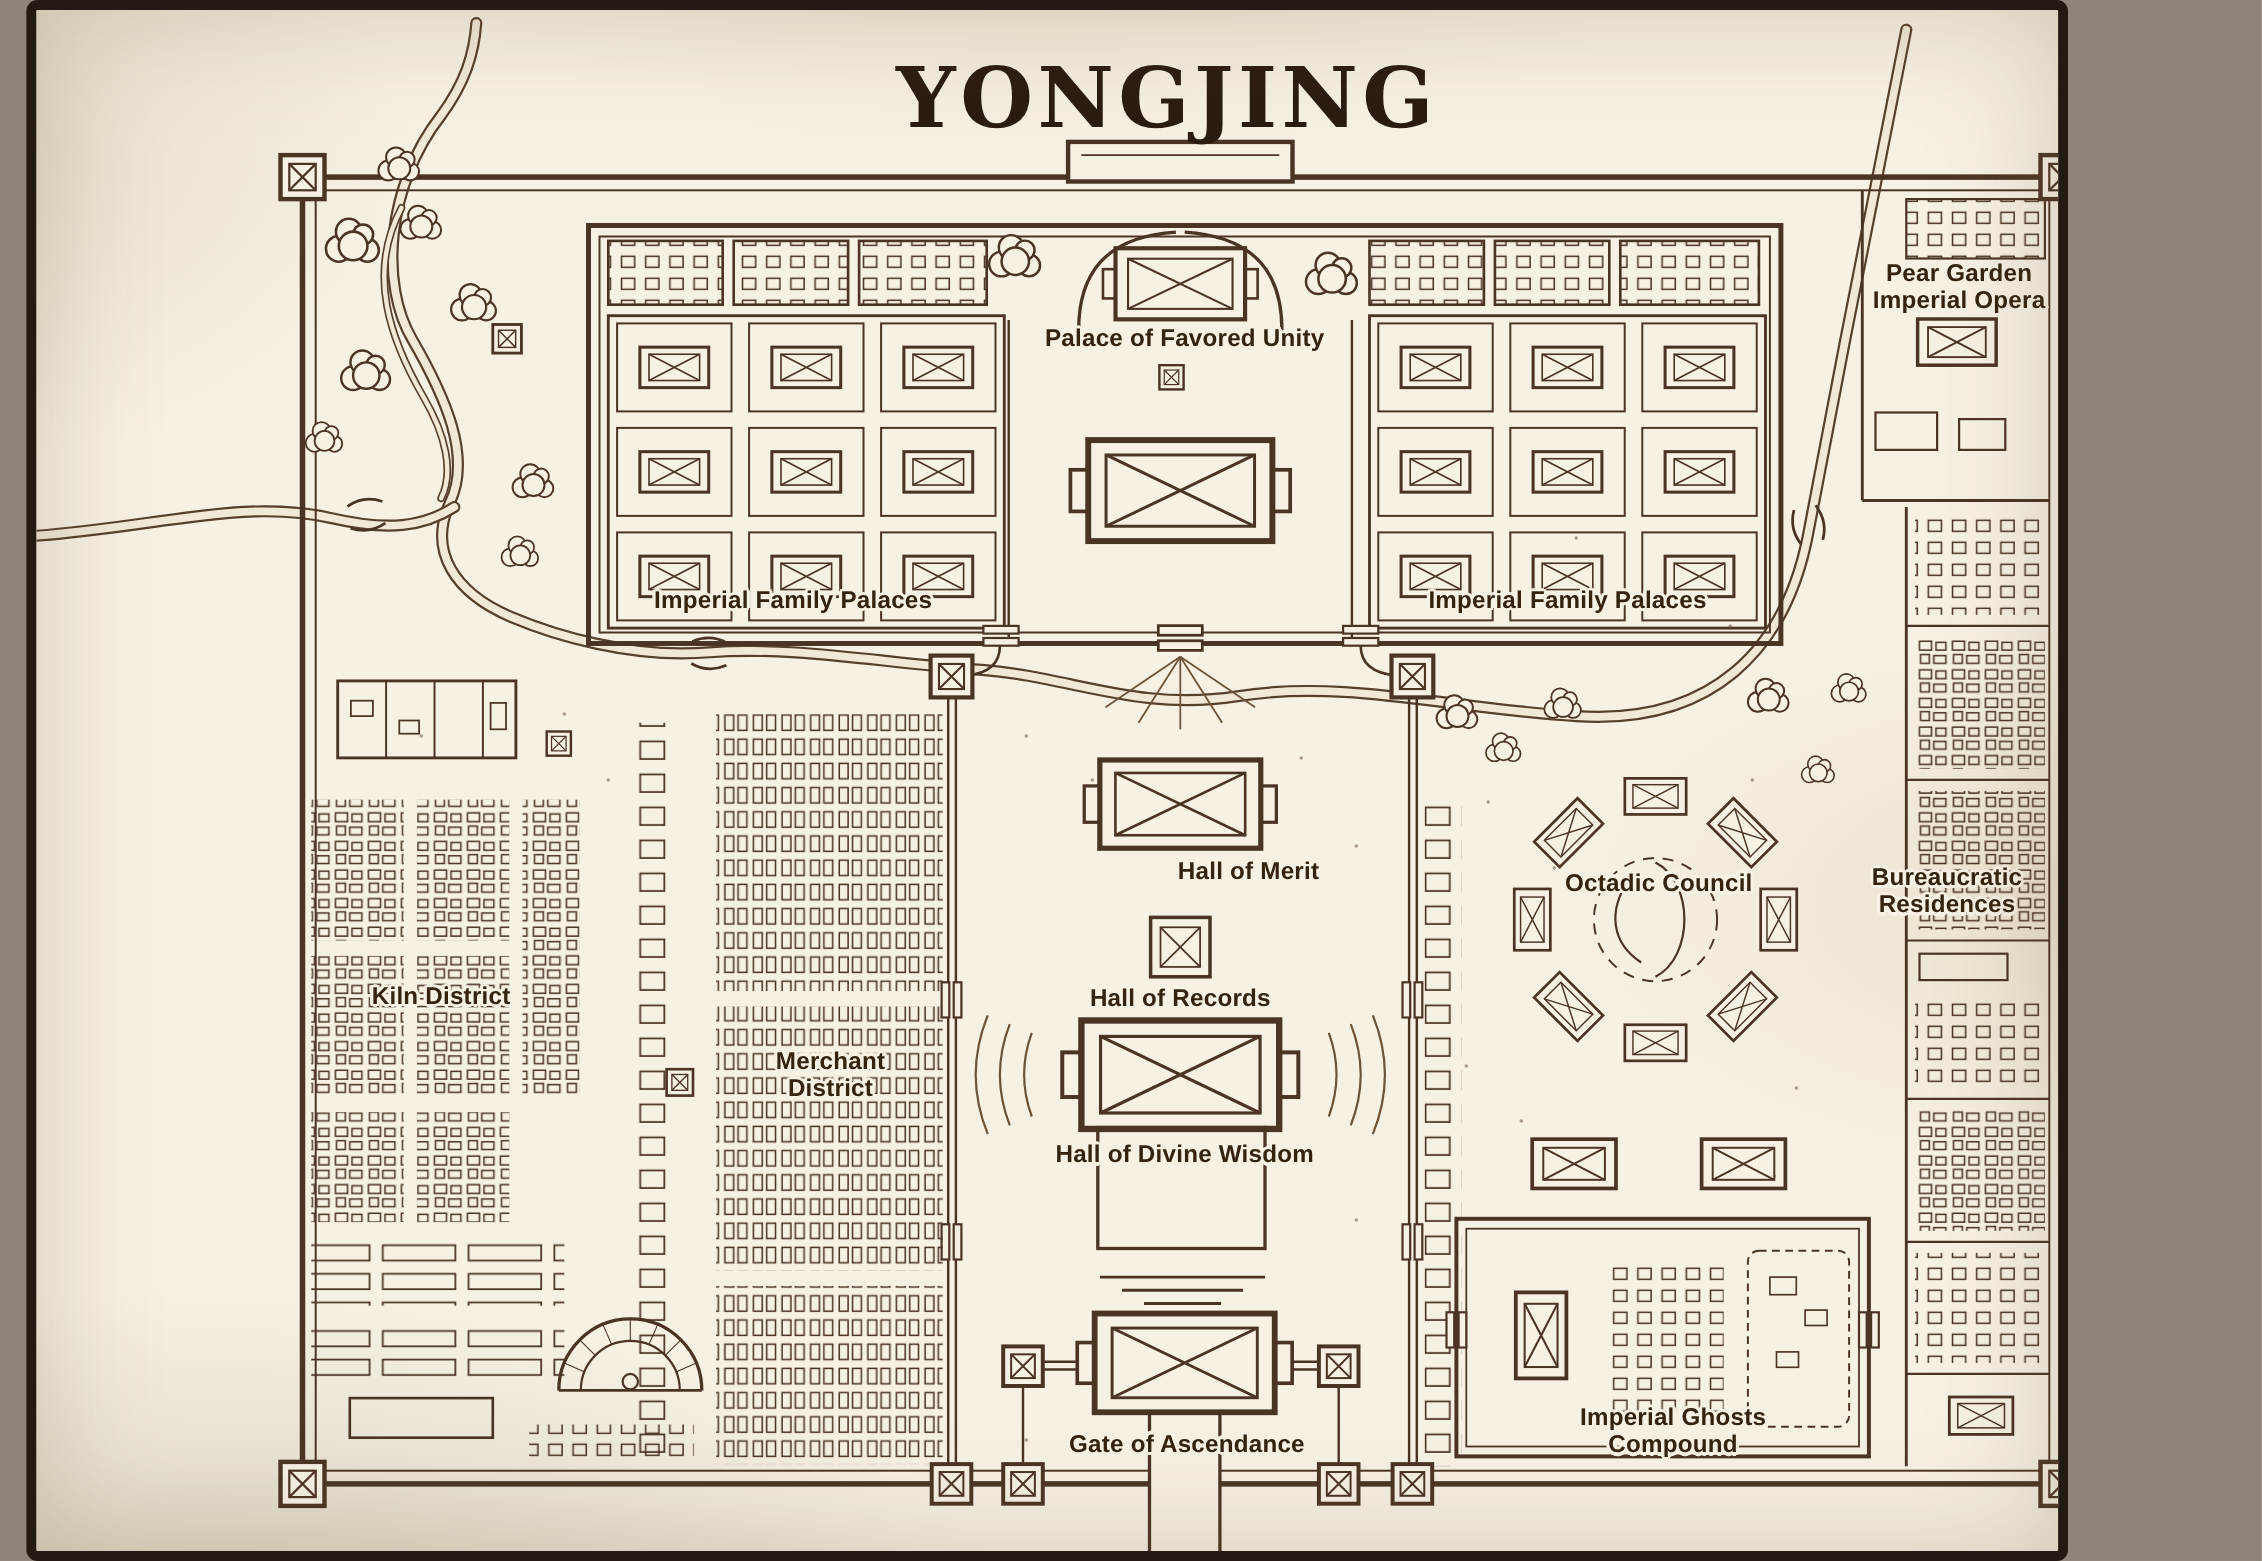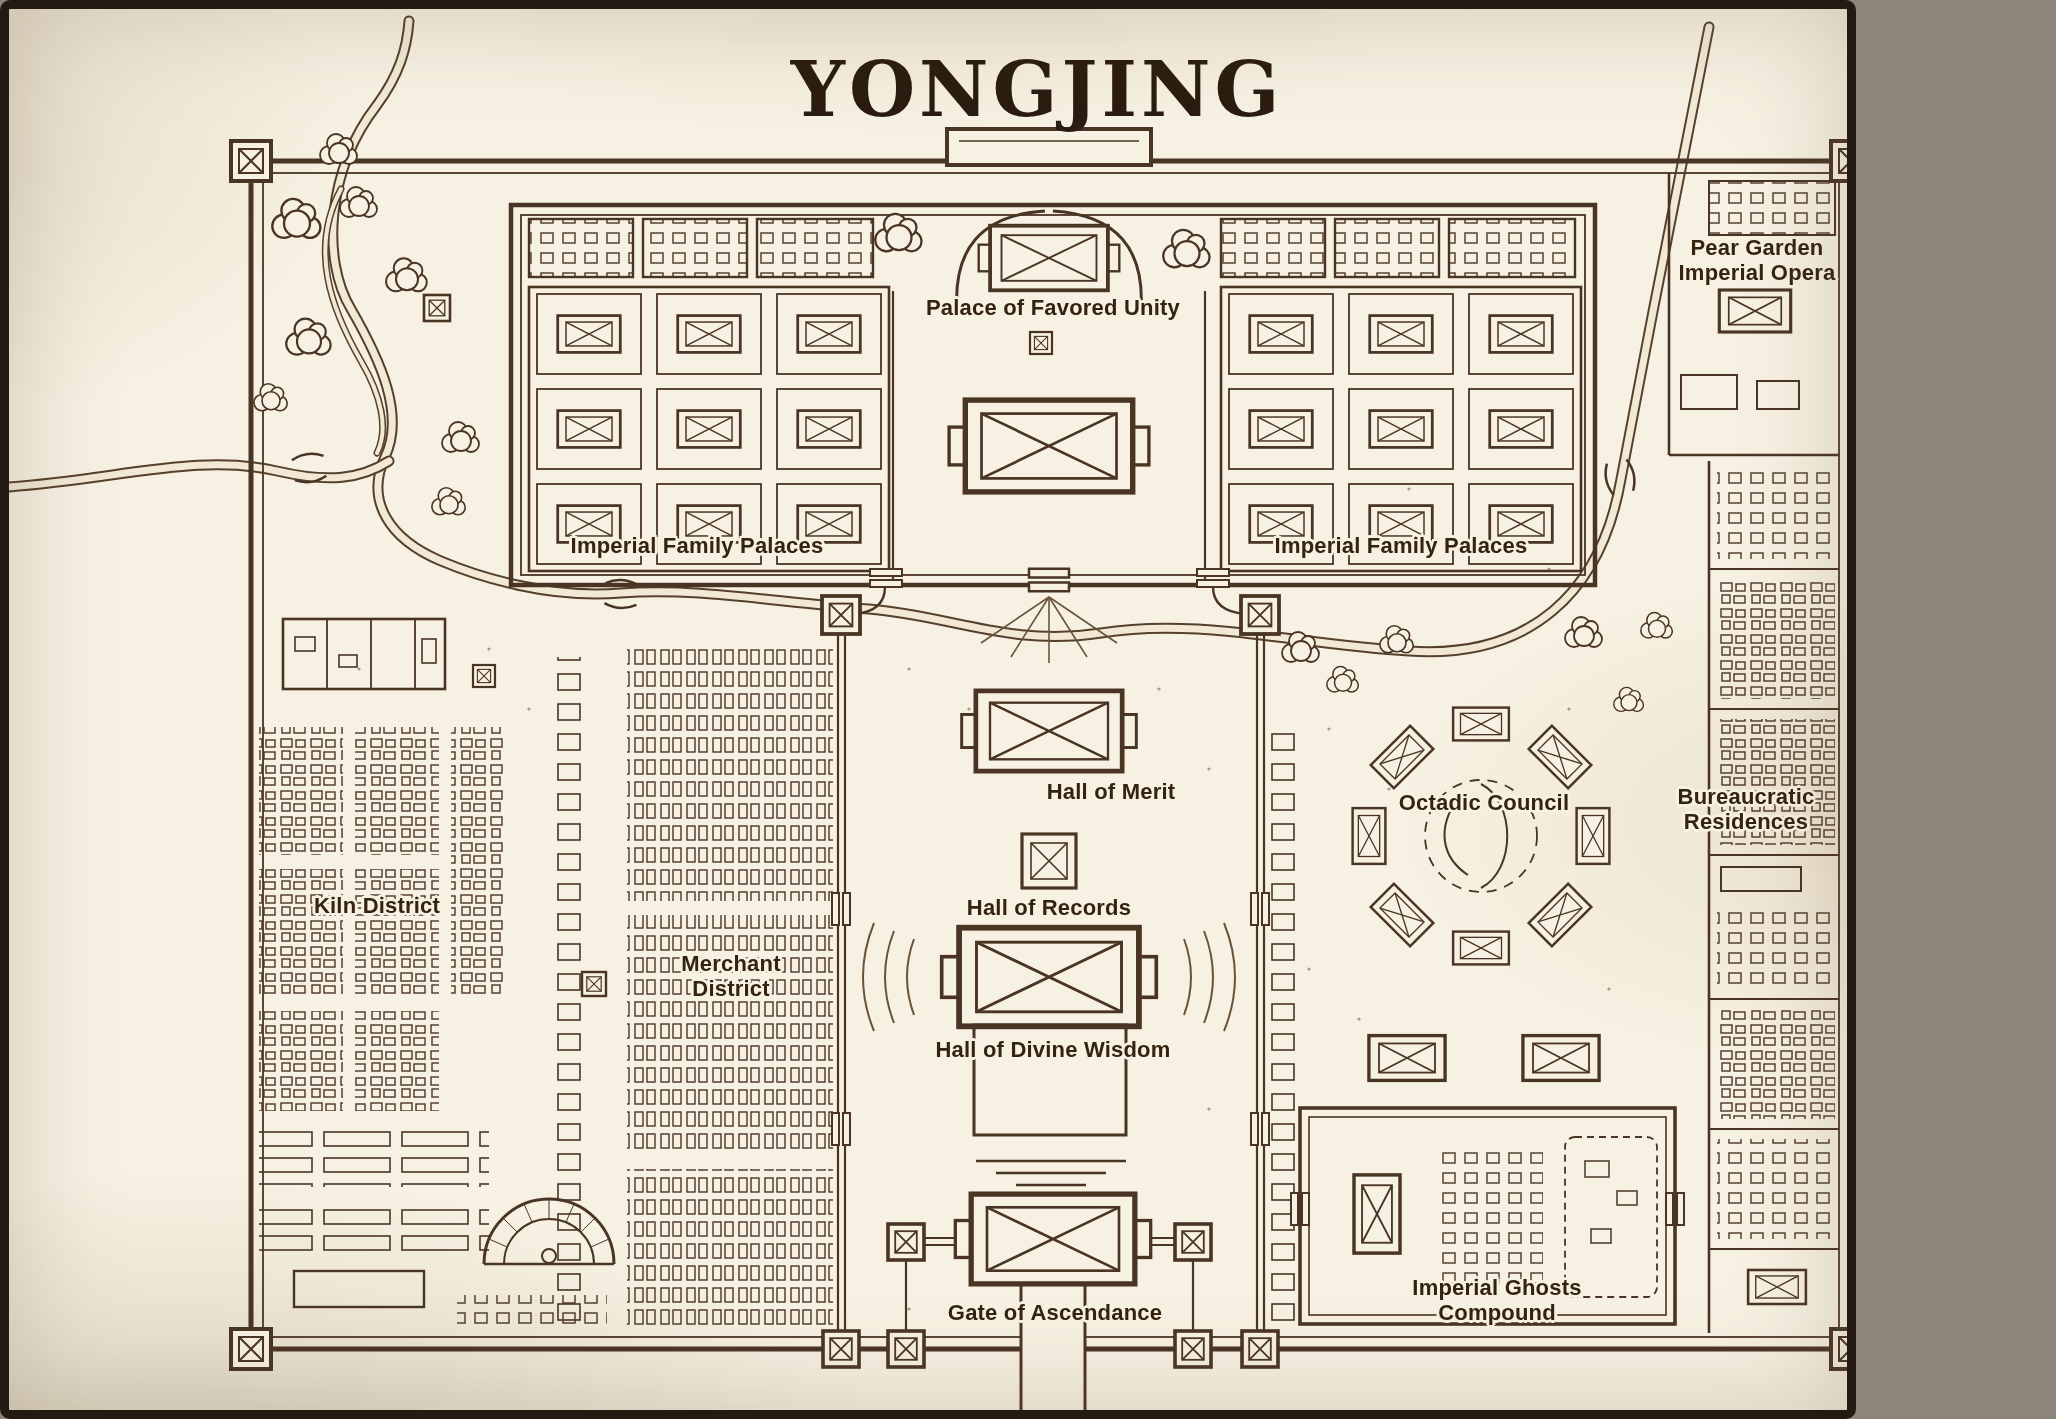--- a/index.html
+++ b/index.html
@@ -10,20 +10,21 @@
     border:9px solid #231a11;
     border-radius:10px;
     overflow:hidden;
     font-family:"Liberation Sans",sans-serif;
     background:
       radial-gradient(1200px 520px at 8% 106%, rgba(150,140,110,.32), transparent 62%),
       radial-gradient(820px 420px at 102% 58%, rgba(190,168,126,.22), transparent 60%),
       radial-gradient(1000px 360px at 50% -6%, rgba(200,180,140,.18), transparent 60%),
       radial-gradient(700px 500px at -4% 8%, rgba(170,155,120,.25), transparent 60%),
       #f7f1e3;
+    margin-left: 24px;
   }
   .map::after{content:"";position:absolute;inset:0;pointer-events:none;
     box-shadow:inset 0 0 110px rgba(110,90,60,.28);}
   svg{position:absolute;left:0;top:0;}
   .rb{fill:none;stroke:#55402b;stroke-width:11;stroke-linecap:round;}
   .rt{fill:none;stroke:#f1e9d6;stroke-width:7;stroke-linecap:round;}
   .rb2{fill:none;stroke:#55402b;stroke-width:7;stroke-linecap:round;}
   .rt2{fill:none;stroke:#f1e9d6;stroke-width:4;stroke-linecap:round;}
   .lbl{
     position:absolute;transform:translate(-50%,-50%);

